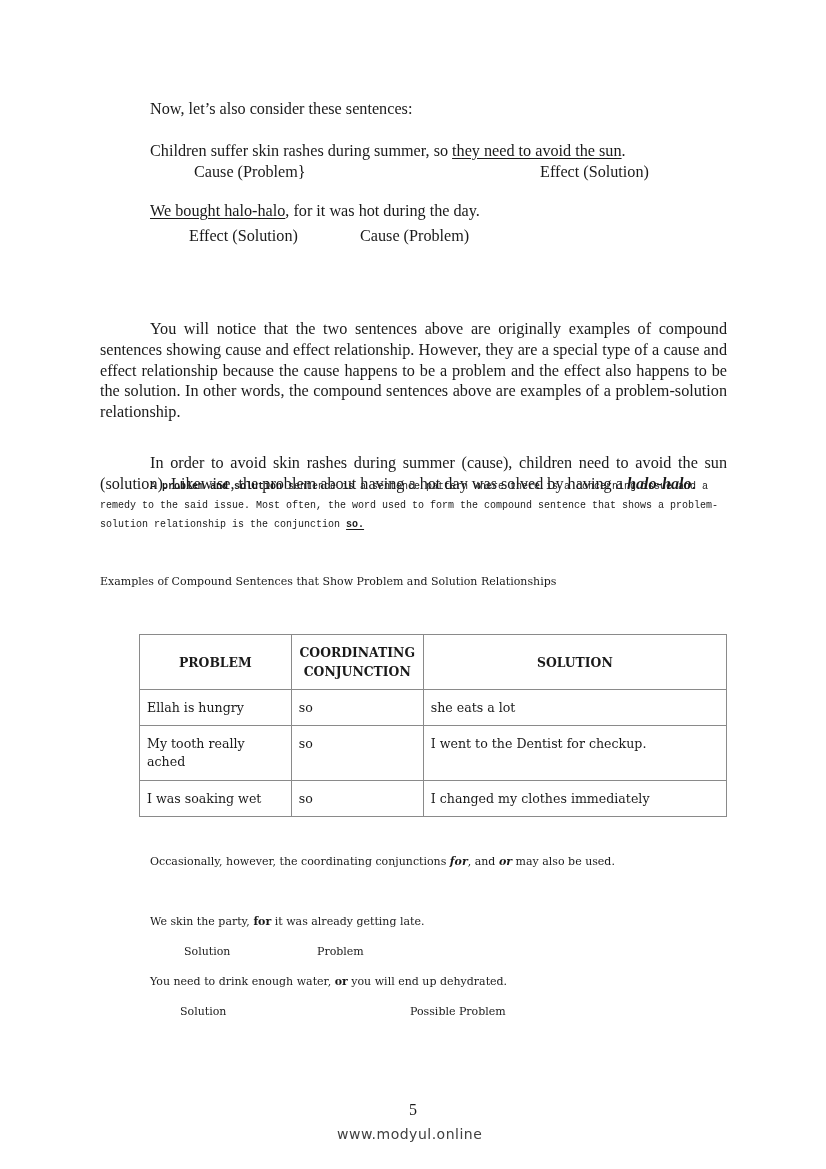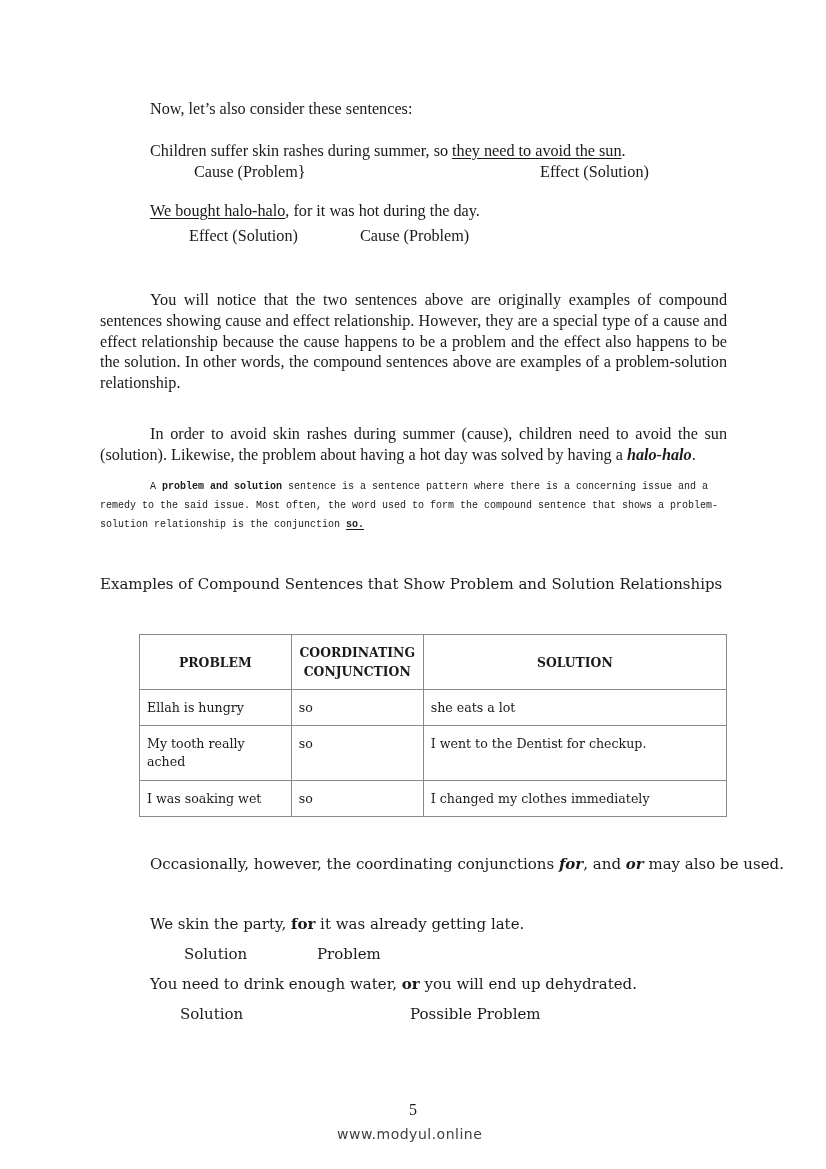--- a/index.html
+++ b/index.html
@@ -1,27 +1,27 @@
 <!DOCTYPE html>
 <html><head>
 <meta charset="utf-8">
 <style>
   html, body { margin: 0; padding: 0; background: #ffffff; }
   body { width: 826px; height: 1169px; position: relative; overflow: hidden; color: #1a1a1a; }
   .abs { position: absolute; white-space: nowrap; }
   .body-font { font-family: "Liberation Serif", serif; font-size: 16.2px; }
-  .wide-font { font-family: "DejaVu Serif", serif; font-size: 15px; }
+  .wide-font { font-family: "DejaVu Serif", serif; font-size: 11px; }
   .u { text-decoration: underline; text-underline-offset: 2px; }
   .para {
     position: absolute; left: 100px; width: 627px;
     font-family: "Liberation Serif", serif; font-size: 16.2px;
     line-height: 20.8px; text-align: justify; white-space: normal;
   }
   .para .indent { display: inline-block; width: 50px; }
-  .para.last-left { text-align-last: left; }
+  .para.last-left { text-align-last: left; margin-top: 29px; }
   .def {
     position: absolute; left: 100px; width: 630px;
     font-family: Liberation Mono, monospace; font-size: 10px; line-height: 19px;
     white-space: normal;
   }
   table.ex {
     position: absolute; left: 139px; top: 634px; width: 588px;
     border-collapse: collapse; font-family: "DejaVu Serif", serif; font-size: 12.6px;
   }
   table.ex td, table.ex th { border: 1px solid #8a8a8a; vertical-align: top; padding: 9px 7px 0 7px; text-align: left; font-weight: normal; }

